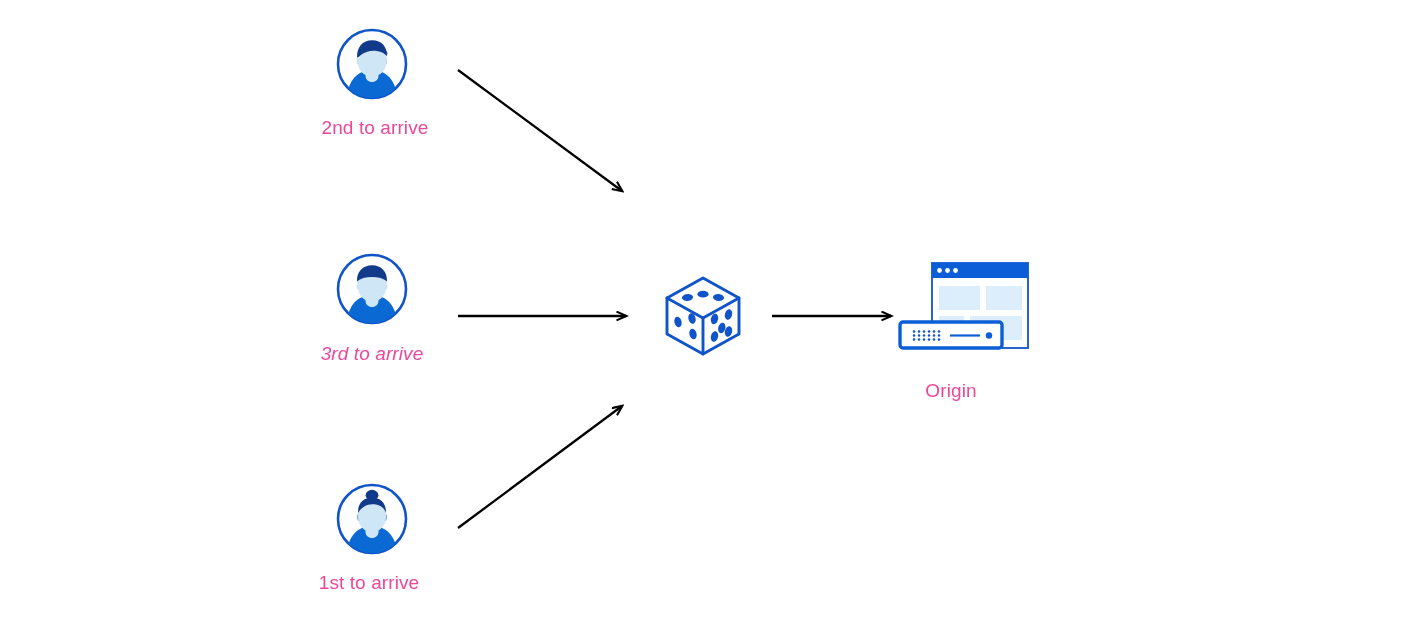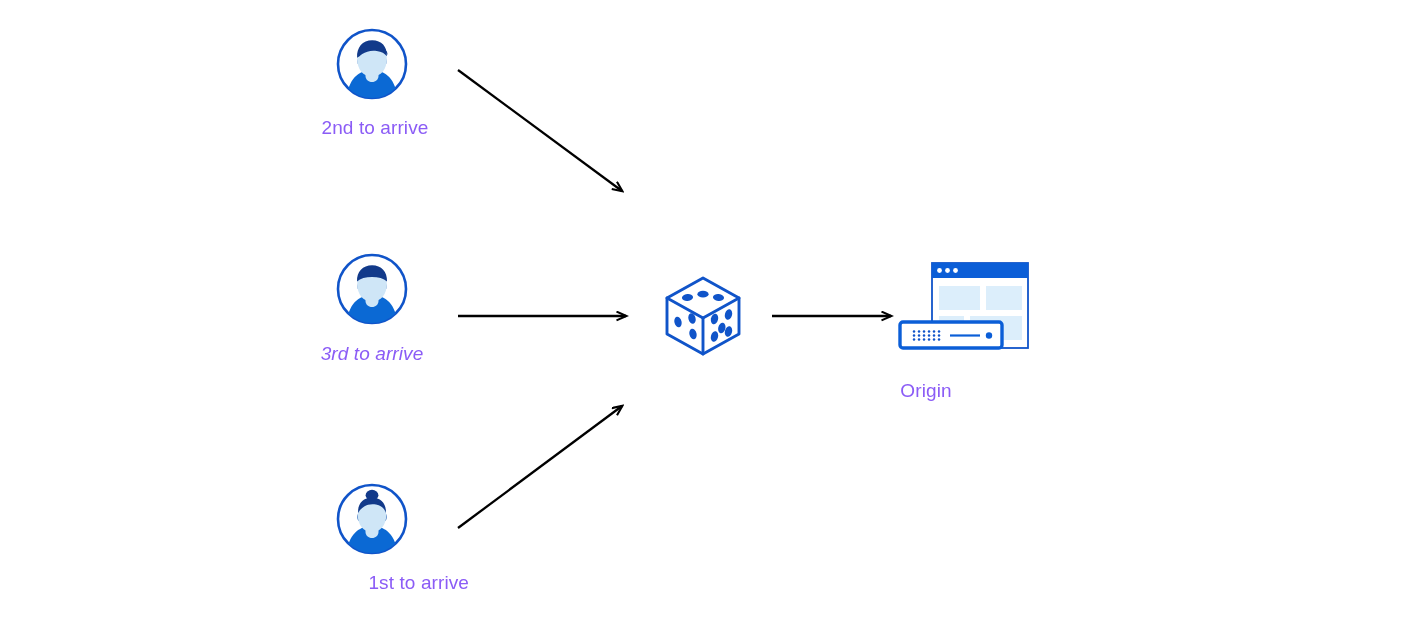--- a/index.html
+++ b/index.html
@@ -20,21 +20,21 @@
   .node {
     position: absolute;
   }
   .node-icon {
     position: absolute;
   }
   .node-label {
     position: absolute;
     font-size: 19px;
     line-height: 26px;
-    color: #8b5cf6;
+    color: #ec4899;
     text-align: center;
     white-space: nowrap;
     letter-spacing: 0.1px;
   }
   .arrow-layer {
     position: absolute;
     left: 0;
     top: 0;
     width: 1405px;
     height: 633px;
@@ -123,21 +123,21 @@
           <path d="M38 45 C53 45 62 56 64 74 L12 74 C14 56 23 45 38 45 Z" fill="#0b69d4"></path>
           <path d="M31.5 38 h13 v13 c0 3.4 -2.9 6 -6.5 6 s-6.5 -2.6 -6.5 -6 Z" fill="#cfe6f7"></path>
           <ellipse cx="27.0" cy="36.0" rx="3.2" ry="4.5" fill="#cfe6f7" stroke="#2a67b8" stroke-width="1"></ellipse>
           <ellipse cx="49.0" cy="36.0" rx="3.2" ry="4.5" fill="#cfe6f7" stroke="#2a67b8" stroke-width="1"></ellipse>
           <path d="M38 17 C47.6 17 52.2 24 52.2 33.8 C52.2 44 46.6 51 38 51 C29.4 51 23.8 44 23.8 33.8 C23.8 24 28.4 17 38 17 Z" fill="#cfe6f7"></path>
           <path d="M24.2 32.0 C23.4 22.6 29.0 16.4 38.0 16.4 C47.0 16.4 52.6 22.6 51.8 32.0 C50.6 27.4 47.2 24.6 42.0 23.6 C38.0 22.8 33.4 23.4 30.2 25.4 C27.4 27.2 25.4 29.4 24.2 32.0 Z" fill="#123a8a"></path>
           <ellipse cx="38" cy="14.2" rx="6.4" ry="5.4" fill="#123a8a"></ellipse>
         </g>
       </svg>
     </div>
-    <div class="node-label" style="left:269px; top:570px; width:200px;text-align:right;">1st to arrive</div>
+    <div class="node-label" style="left:269px; top:570px; width:200px;">1st to arrive</div>
   </div>
 
   <div class="node">
     <div class="node-icon dice-wrap" style="left:657px; top:270px;">
       <svg viewBox="0 0 92 92" width="92" height="92" xmlns="http://www.w3.org/2000/svg">
         <g fill="none" stroke="#1054c9" stroke-width="2.9" stroke-linejoin="round" stroke-linecap="round">
           <path d="M46 8 L82 28 L82 64 L46 84 L10 64 L10 28 Z"></path>
           <path d="M10 28 L46 48 L82 28"></path>
           <path d="M46 48 L46 84"></path>
         </g>
@@ -199,16 +199,16 @@
             <circle cx="26" cy="81.5" r="1.25"></circle>
               <circle cx="31" cy="81.5" r="1.25"></circle>
             <circle cx="36" cy="81.5" r="1.25"></circle>
               <circle cx="41" cy="81.5" r="1.25"></circle>
           </g>
           <line x1="52" y1="77.5" x2="82" y2="77.5" stroke="#0b5ed7" stroke-width="2.2"></line>
           <circle cx="91" cy="77.5" r="3.2" fill="#0b5ed7"></circle>
         </g>
       </svg>
     </div>
-    <div class="node-label" style="left:826px; top:378px; width:200px;">Origin</div>
+    <div class="node-label" style="left:851px; top:378px; width:200px;">Origin</div>
   </div>
 
 </div>
 
 </body></html>

